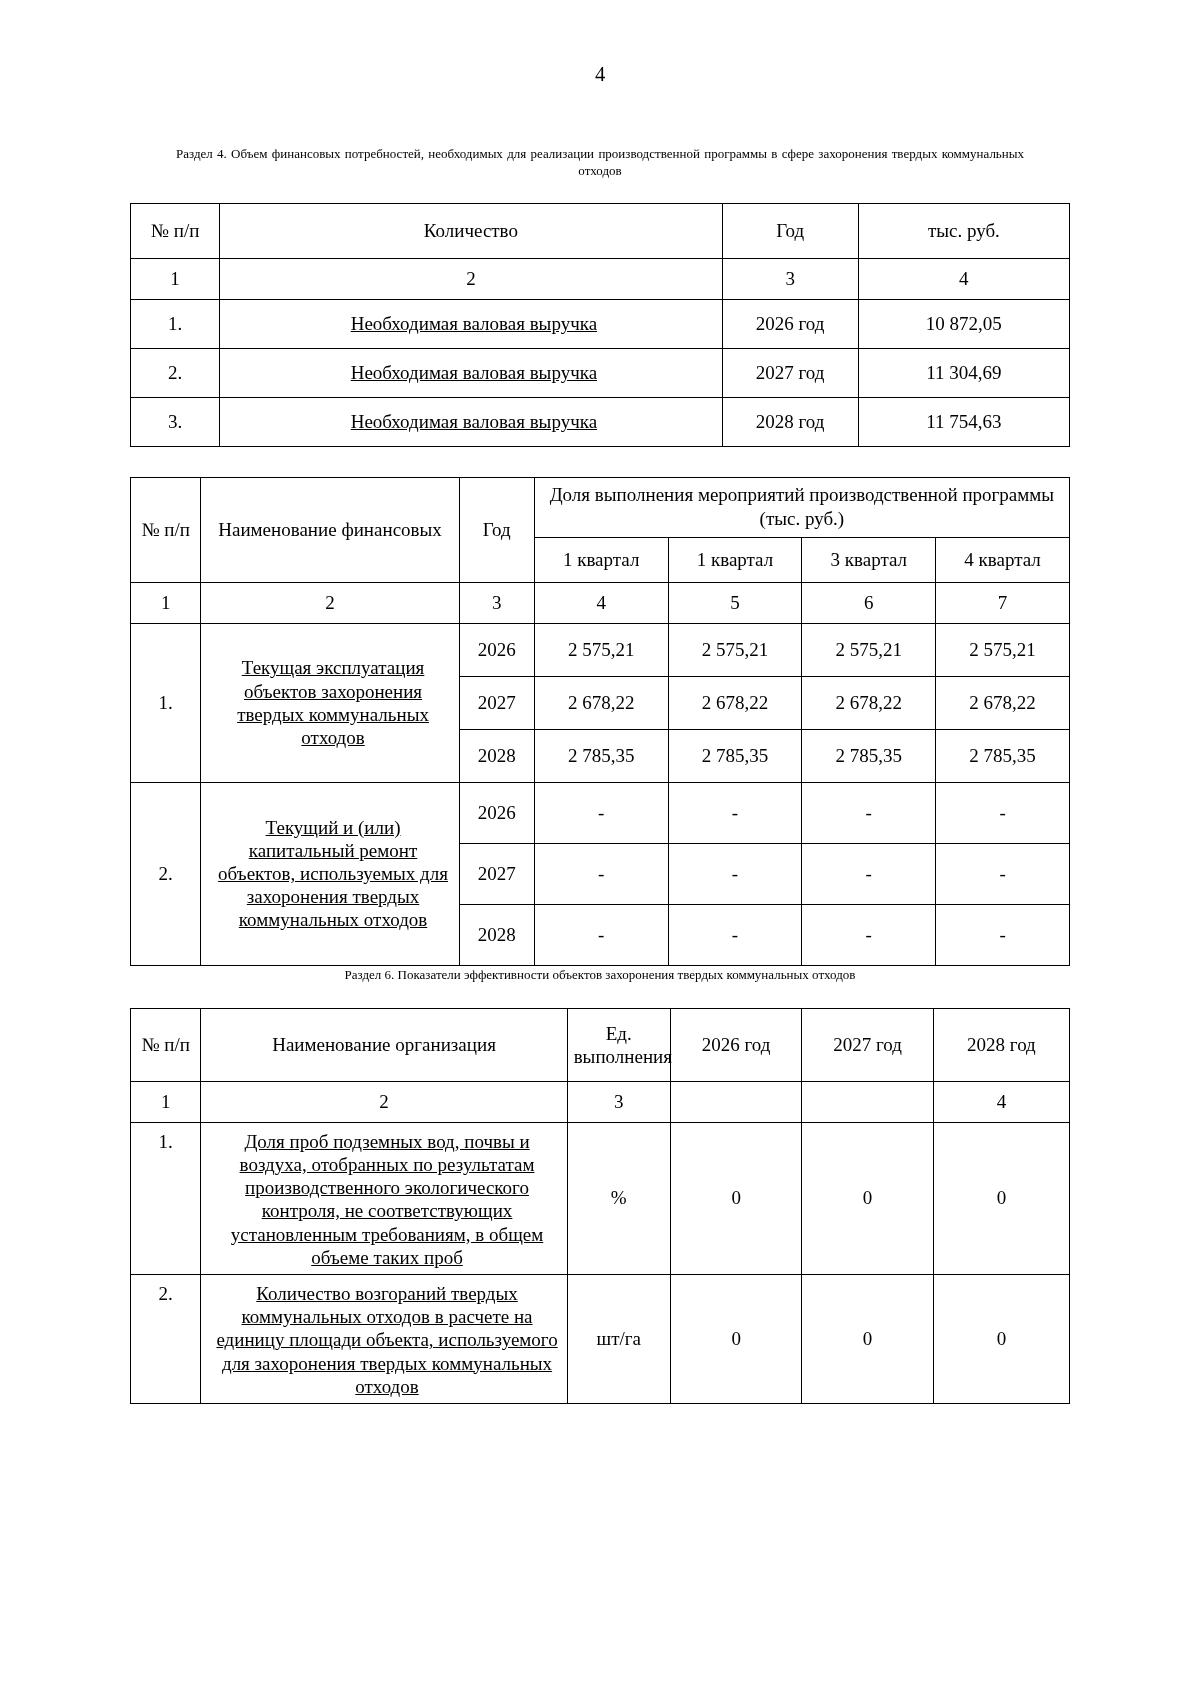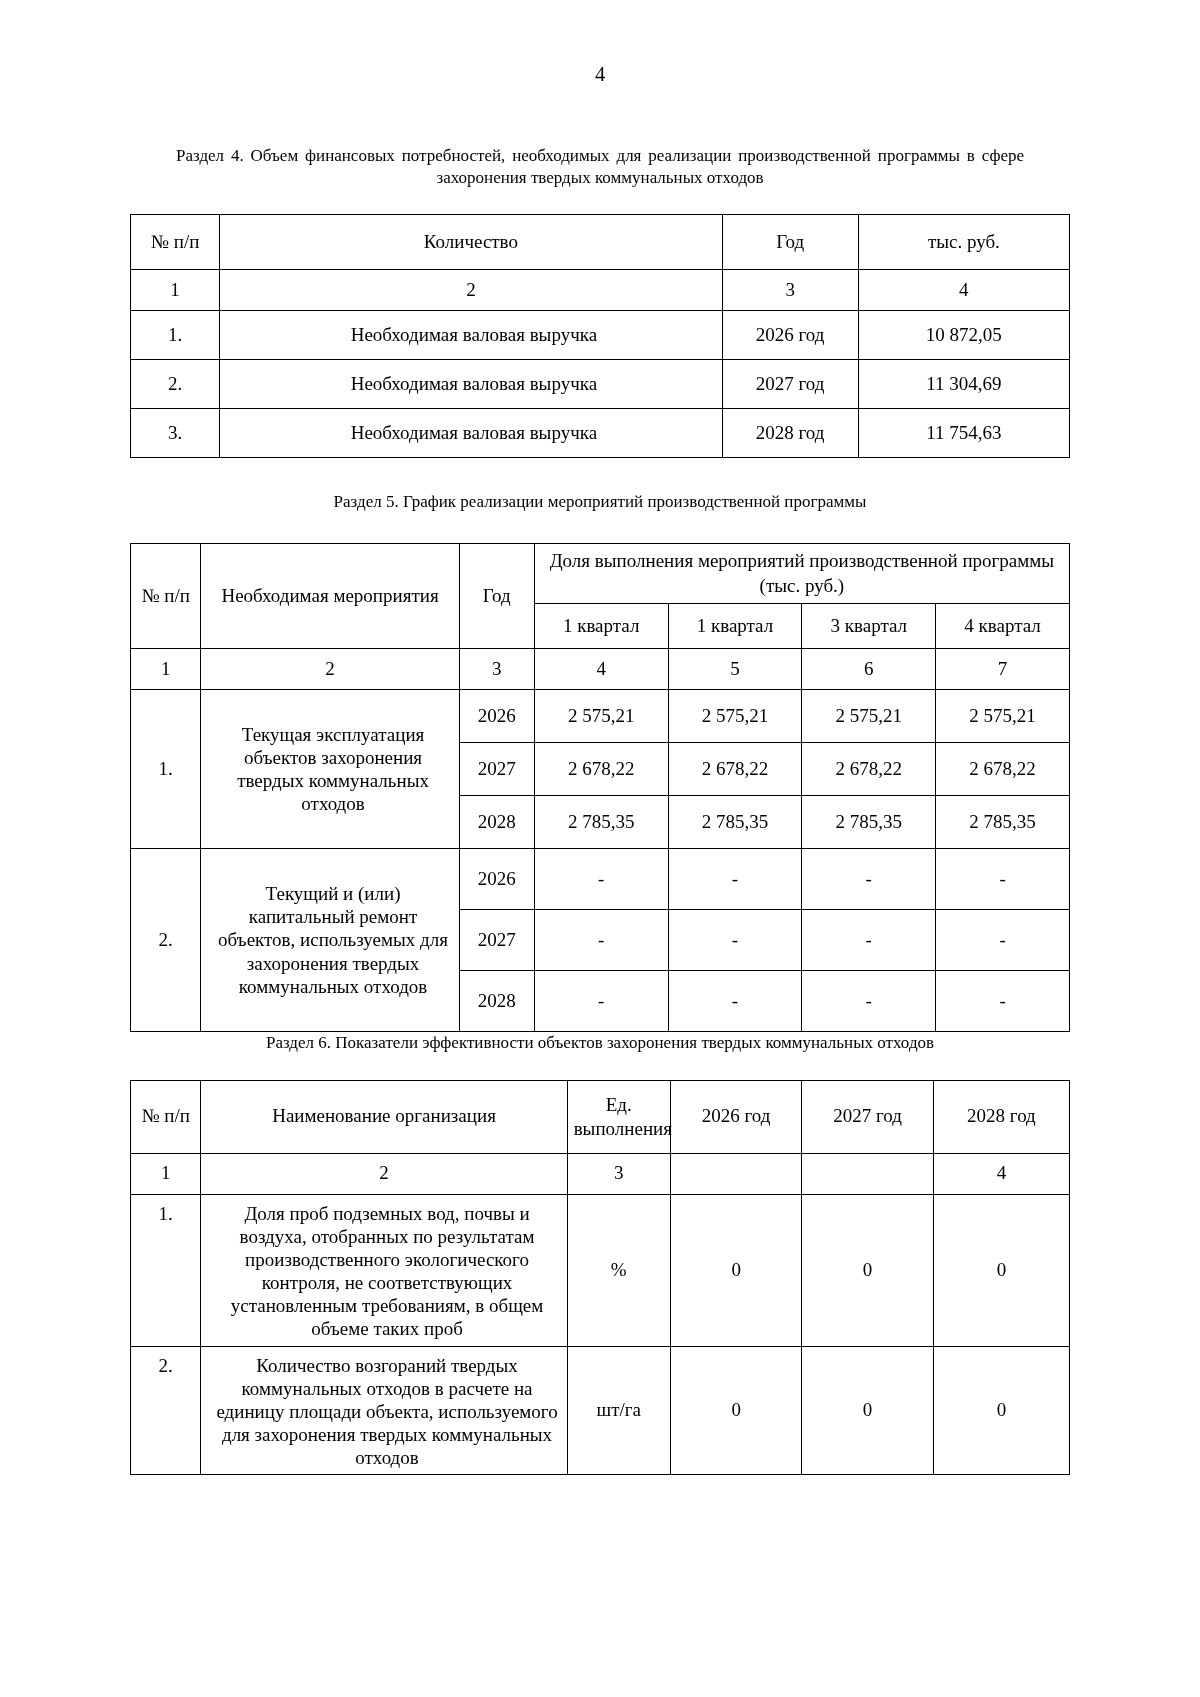--- a/index.html
+++ b/index.html
@@ -25,21 +25,21 @@
   }
   .page-number {
     text-align: center;
     font-size: 20.5px;
     line-height: 1;
     margin: 16px 0 0 0;
   }
 
   
   .section-heading {
-    font-size: 17px;
+    font-size: 13px;
     line-height: 1.33;
     text-align: center;
     margin: 0;
   }
   .heading-block-4 {
     margin-top: 60px;
     padding: 0 46px;
     text-align: justify;
     text-align-last: center;
   }
@@ -58,20 +58,21 @@
   table.doc-table th {
     border: 1px solid #000000;
     padding: 5px 6px;
     vertical-align: middle;
     font-weight: normal;
     text-align: center;
   }
   .cell-left {
     text-align: right;
     padding-left: 12px !important;
+    text-decoration: underline;
   }
   .tight { line-height: 1.22; }
 
   
   .table4-wrap { margin-top: 24px; }
   .t4 td { height: 38px; }
   .t4 .num-row td { height: 30px; }
   .t4 .head-row td { height: 44px; }
 
   
@@ -143,37 +144,36 @@
         <tr>
           <td>3.</td>
           <td class="cell-left">Необходимая валовая выручка</td>
           <td>2028 год</td>
           <td>11 754,63</td>
         </tr>
       </tbody>
     </table>
   </div>
 
-  <div class="section-heading heading-block-5">Раздел 5. График реализации мероприятий производственной программы</div>
 
   <div class="table5-wrap">
     <table class="doc-table t5">
       <colgroup>
         <col style="width:7.5%">
         <col style="width:27.5%">
         <col style="width:8%">
         <col style="width:14.25%">
         <col style="width:14.25%">
         <col style="width:14.25%">
         <col style="width:14.25%">
       </colgroup>
       <tbody>
         <tr>
           <td class="hdr-tall" rowspan="2">№ п/п</td>
-          <td class="hdr-tall" rowspan="2">Необходимая мероприятия</td>
+          <td class="hdr-tall" rowspan="2">Наименование финансовых</td>
           <td class="hdr-tall" rowspan="2">Год</td>
           <td colspan="4">Доля выполнения мероприятий производственной программы (тыс. руб.)</td>
         </tr>
         <tr class="q-row">
           <td>1 квартал</td>
           <td>1 квартал</td>
           <td>3 квартал</td>
           <td>4 квартал</td>
         </tr>
         <tr class="num-row">

